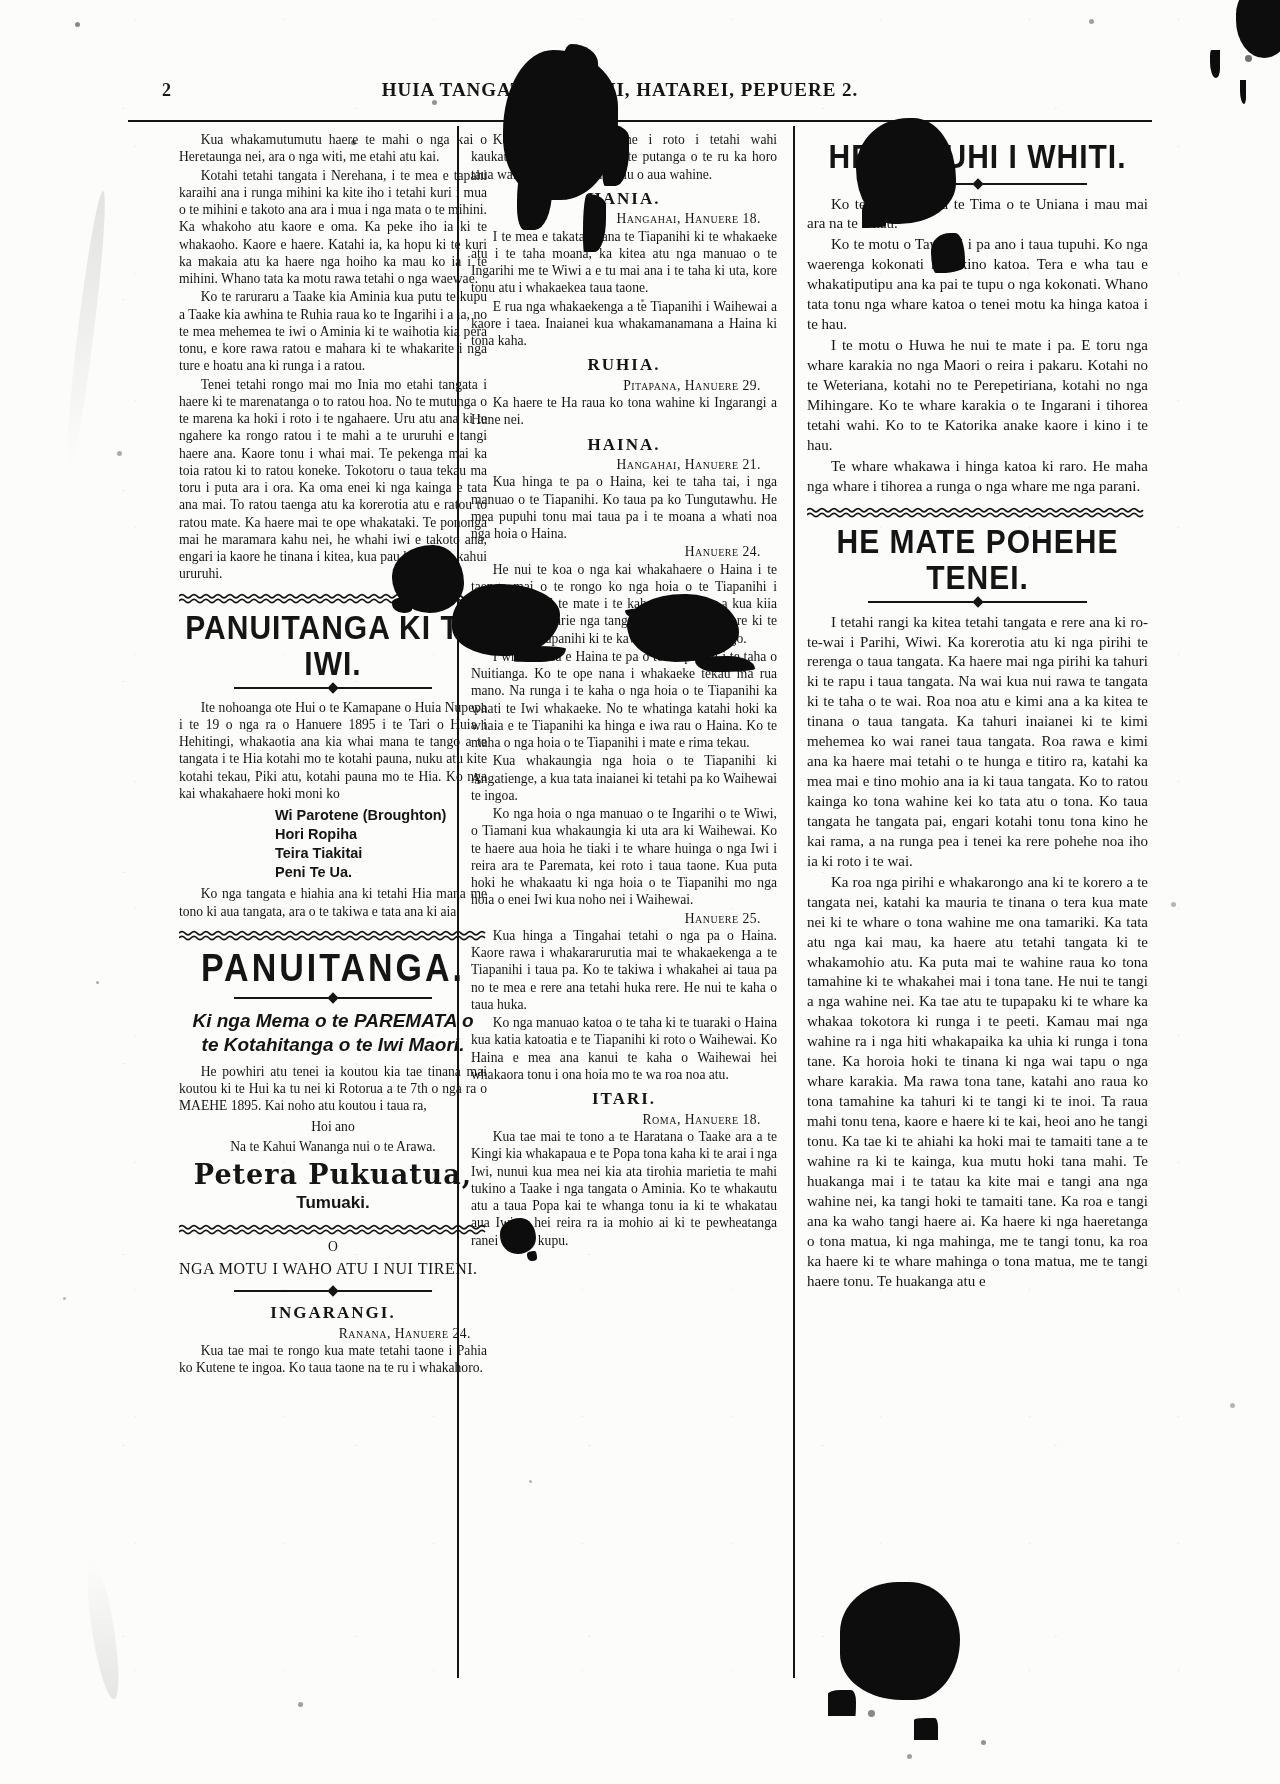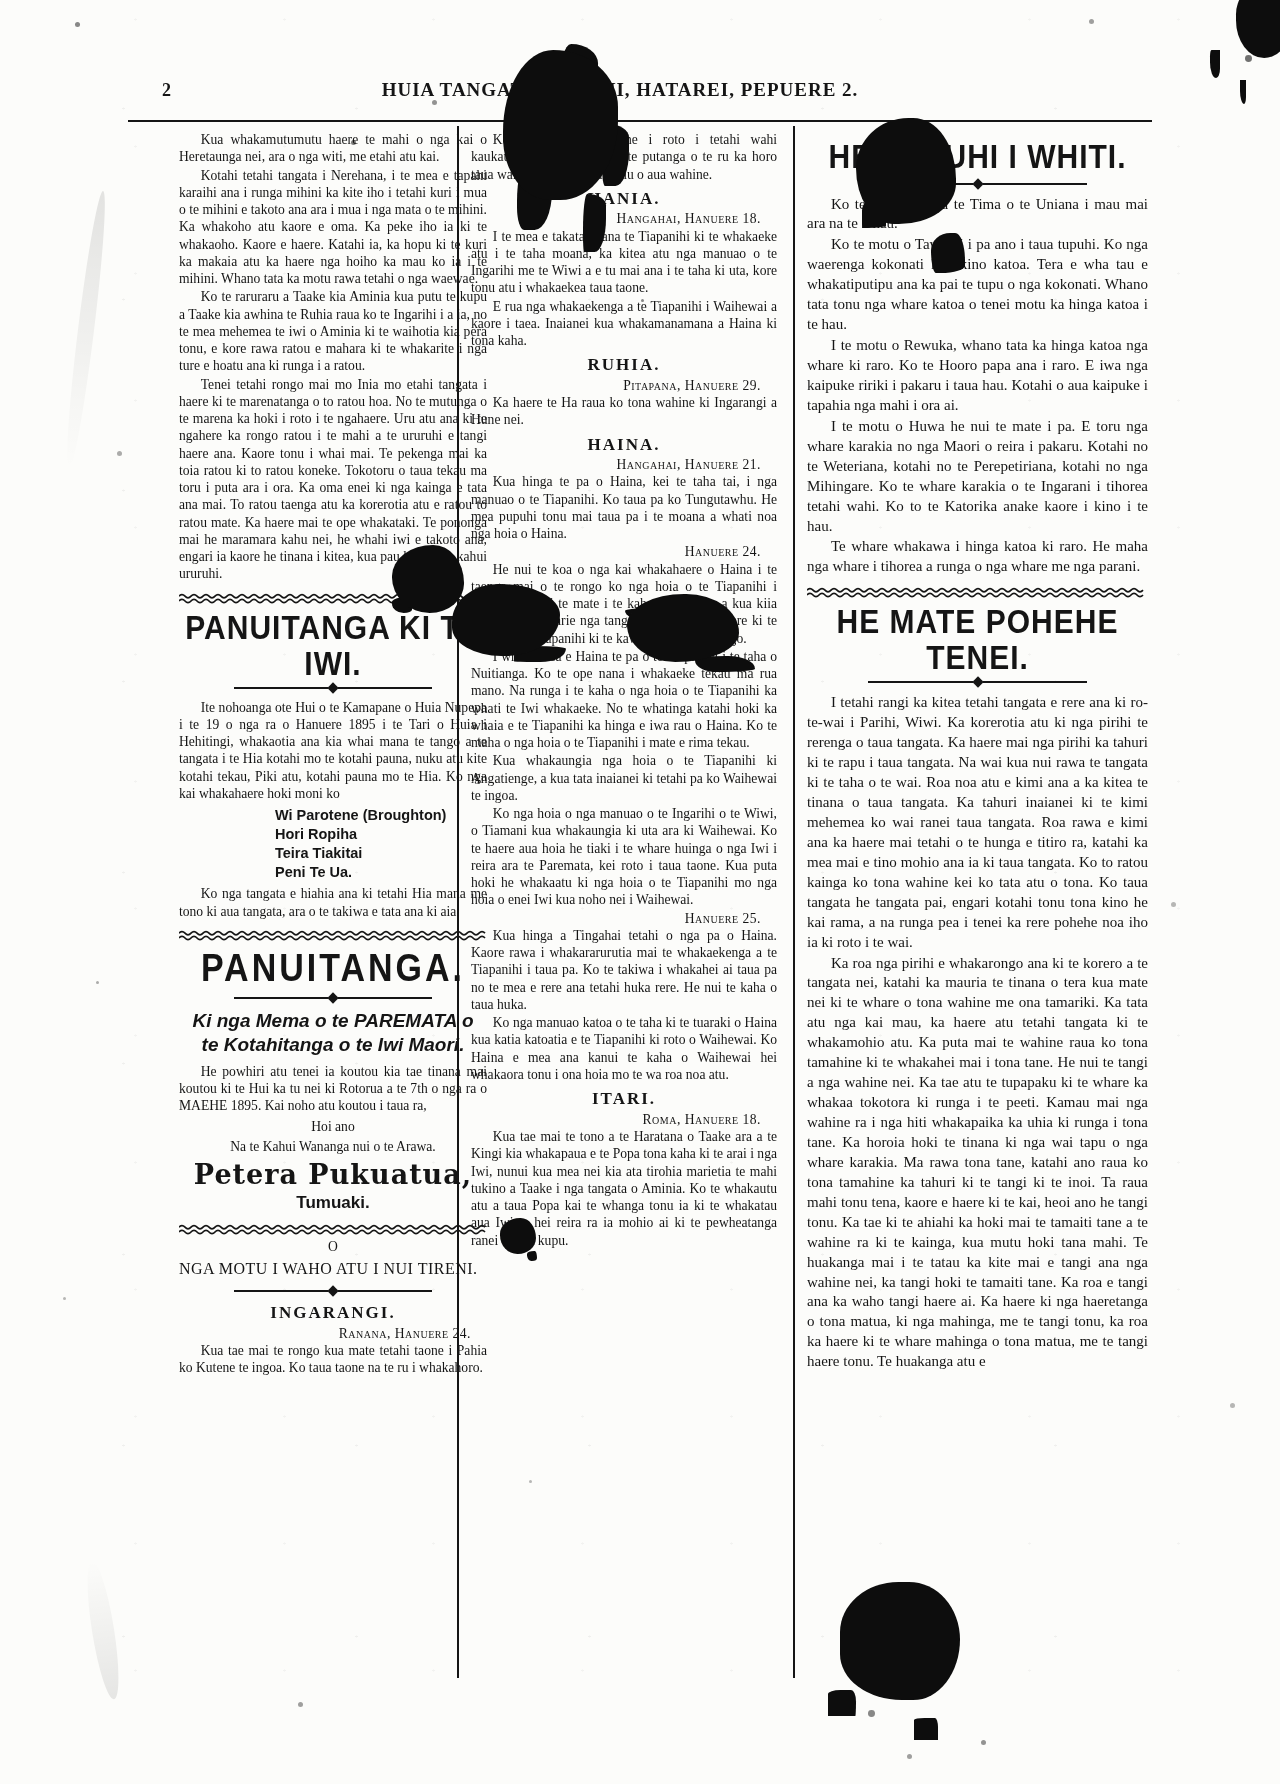--- a/index.html
+++ b/index.html
@@ -173,21 +173,20 @@
   <div class="vrule vrule-2"></div>
   <section class="col col-3">
       <div class="headline">HE TUPUHI I WHITI.</div>
       <div class="diamond-div">
         <span class="dline"></span>
         <span class="dgem"></span>
         <span class="dline"></span>
       </div>
       <div class="para">Ko tenei korero na te Tima o te Uniana i mau mai ara na te Ohau.</div>
       <div class="para">Ko te motu o Tawiuni i pa ano i taua tupuhi. Ko nga waerenga kokonati kua kino katoa. Tera e wha tau e whakatiputipu ana ka pai te tupu o nga kokonati. Whano tata tonu nga whare katoa o tenei motu ka hinga katoa i te hau.</div>
-      <div class="para">I te motu o Rewuka, whano tata ka hinga katoa nga whare ki raro. Ko te Hooro papa ana i raro. E iwa nga kaipuke ririki i pakaru i taua hau. Kotahi o aua kaipuke i tapahia nga mahi i ora ai.</div>
       <div class="para">I te motu o Huwa he nui te mate i pa. E toru nga whare karakia no nga Maori o reira i pakaru. Kotahi no te Weteriana, kotahi no te Perepetiriana, kotahi no nga Mihingare. Ko te whare karakia o te Ingarani i tihorea tetahi wahi. Ko to te Katorika anake kaore i kino i te hau.</div>
       <div class="para">Te whare whakawa i hinga katoa ki raro. He maha nga whare i tihorea a runga o nga whare me nga parani.</div>
       <div class="wavy"><svg width="341" height="11">
           <path d="M0,3.2 Q3,0 6,3.2 T12,3.2 T18,3.2 T24,3.2 T30,3.2 T36,3.2 T42,3.2 T48,3.2 T54,3.2 T60,3.2 T66,3.2 T72,3.2 T78,3.2 T84,3.2 T90,3.2 T96,3.2 T102,3.2 T108,3.2 T114,3.2 T120,3.2 T126,3.2 T132,3.2 T138,3.2 T144,3.2 T150,3.2 T156,3.2 T162,3.2 T168,3.2 T174,3.2 T180,3.2 T186,3.2 T192,3.2 T198,3.2 T204,3.2 T210,3.2 T216,3.2 T222,3.2 T228,3.2 T234,3.2 T240,3.2 T246,3.2 T252,3.2 T258,3.2 T264,3.2 T270,3.2 T276,3.2 T282,3.2 T288,3.2 T294,3.2 T300,3.2 T306,3.2 T312,3.2 T318,3.2 T324,3.2 T330,3.2 T336,3.2" fill="none" stroke="var(--ink)" stroke-width="1.7"></path>
           <path d="M0,8 Q3,4.8 6,8 T12,8 T18,8 T24,8 T30,8 T36,8 T42,8 T48,8 T54,8 T60,8 T66,8 T72,8 T78,8 T84,8 T90,8 T96,8 T102,8 T108,8 T114,8 T120,8 T126,8 T132,8 T138,8 T144,8 T150,8 T156,8 T162,8 T168,8 T174,8 T180,8 T186,8 T192,8 T198,8 T204,8 T210,8 T216,8 T222,8 T228,8 T234,8 T240,8 T246,8 T252,8 T258,8 T264,8 T270,8 T276,8 T282,8 T288,8 T294,8 T300,8 T306,8 T312,8 T318,8 T324,8 T330,8 T336,8" fill="none" stroke="var(--ink)" stroke-width="1.7"></path>
         </svg></div>
       <div class="headline">HE MATE POHEHE TENEI.</div>
       <div class="diamond-div">
         <span class="dline"></span>
         <span class="dgem"></span>

